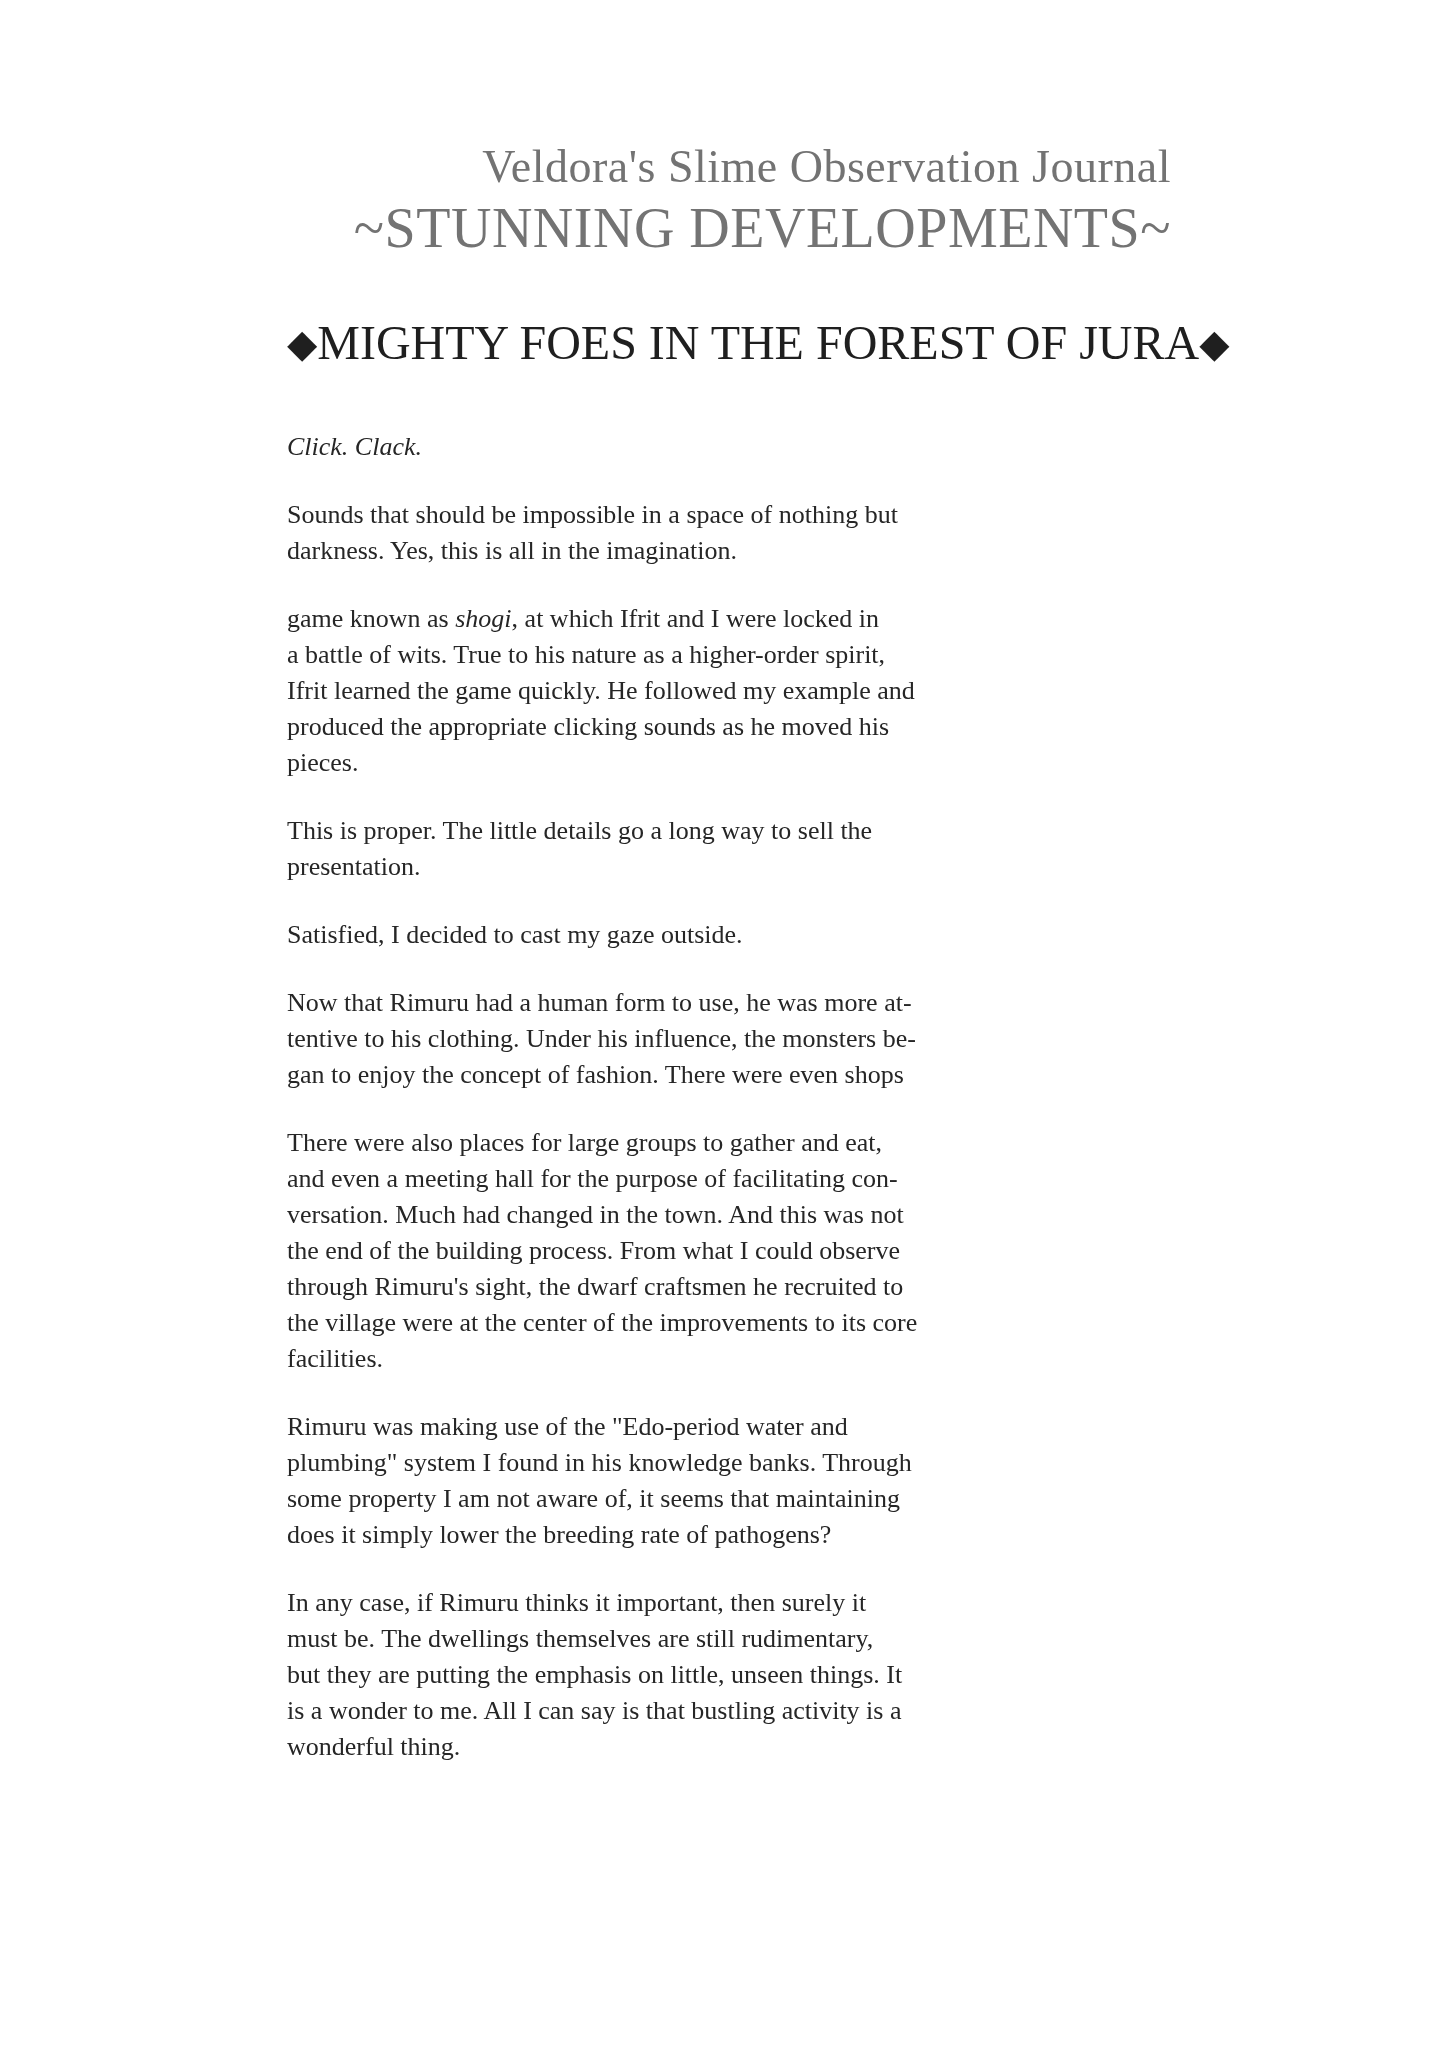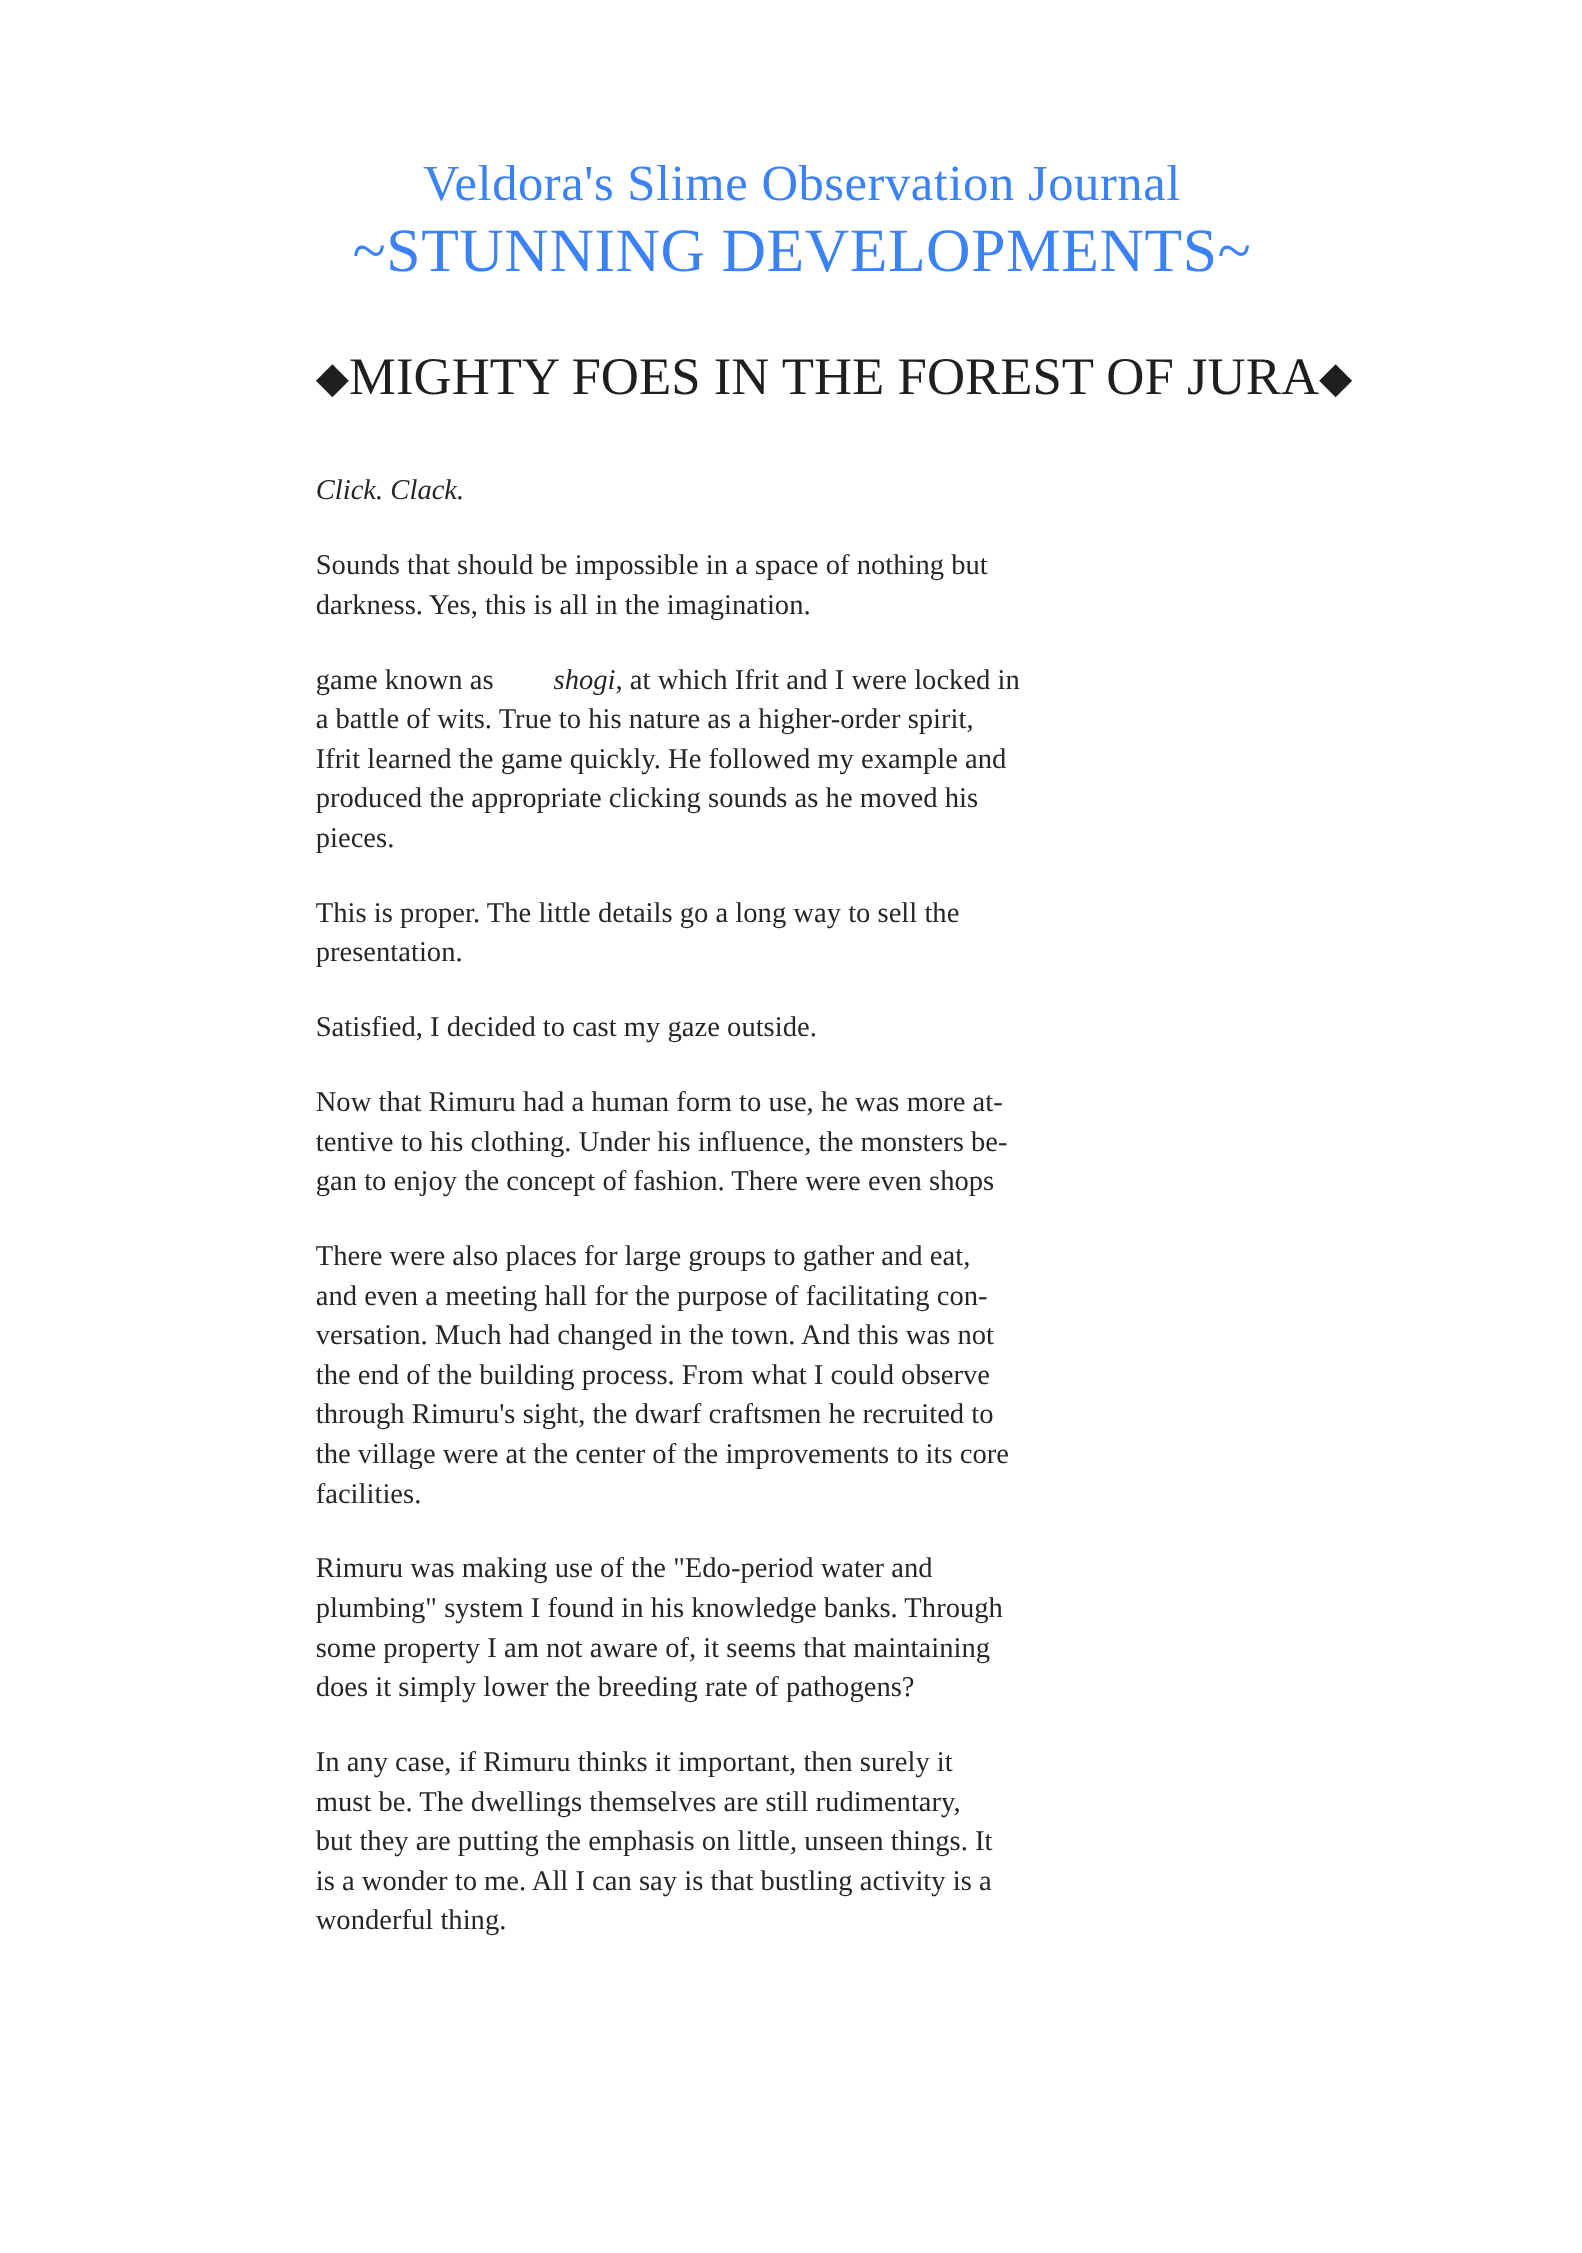--- a/index.html
+++ b/index.html
@@ -18,22 +18,22 @@
     background: #ffffff;
   }
   .content {
     position: absolute;
     left: 287px;
     top: 0;
     width: 884px;
   }
   .title-block {
     margin-top: 138px;
-    text-align: center;
-    color: #3b82f6;
+    text-align: right;
+    color: #737373;
   }
   .title-line1 {
     font-size: 46px;
     font-weight: normal;
     line-height: 58px;
     letter-spacing: 0.5px;
     white-space: nowrap;
   }
   .title-line2 {
     font-size: 56px;
@@ -61,21 +61,21 @@
   }
   .para {
     margin-bottom: 32px;
     font-size: 26px;
     line-height: 36px;
     color: #262626;
   }
   .para:last-child { margin-bottom: 0; }
   .line { display: block; white-space: nowrap; }
   .italic-para .line { font-style: italic; }
-  em { font-style: italic; margin-left: 48px; }
+  em { font-style: italic; }
 </style>
 </head>
 <body>
 
 <div class="page">
   <div class="content">
 
     <div class="title-block">
       <div class="title-line1">Veldora's Slime Observation Journal</div>
       <div class="title-line2">~STUNNING DEVELOPMENTS~</div>

